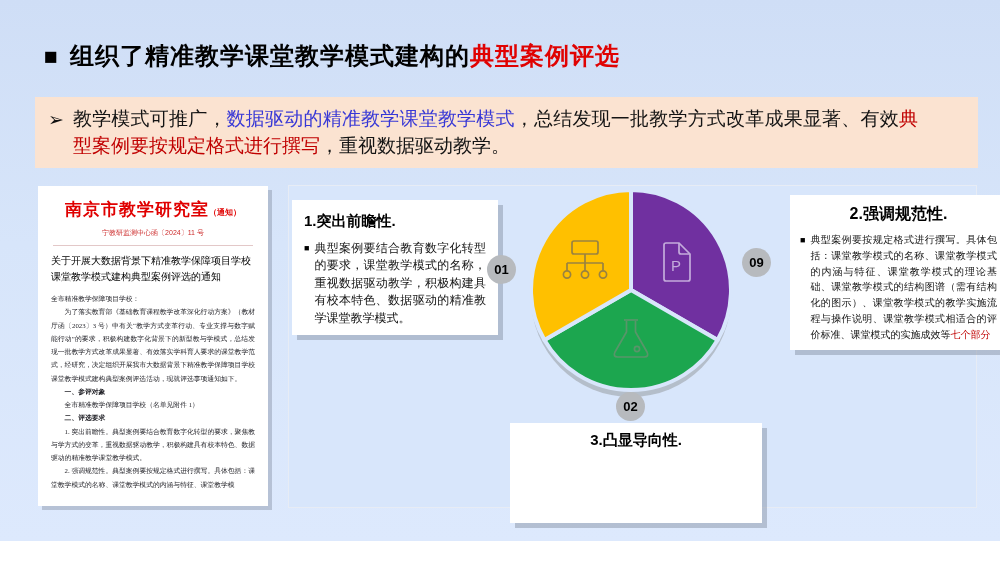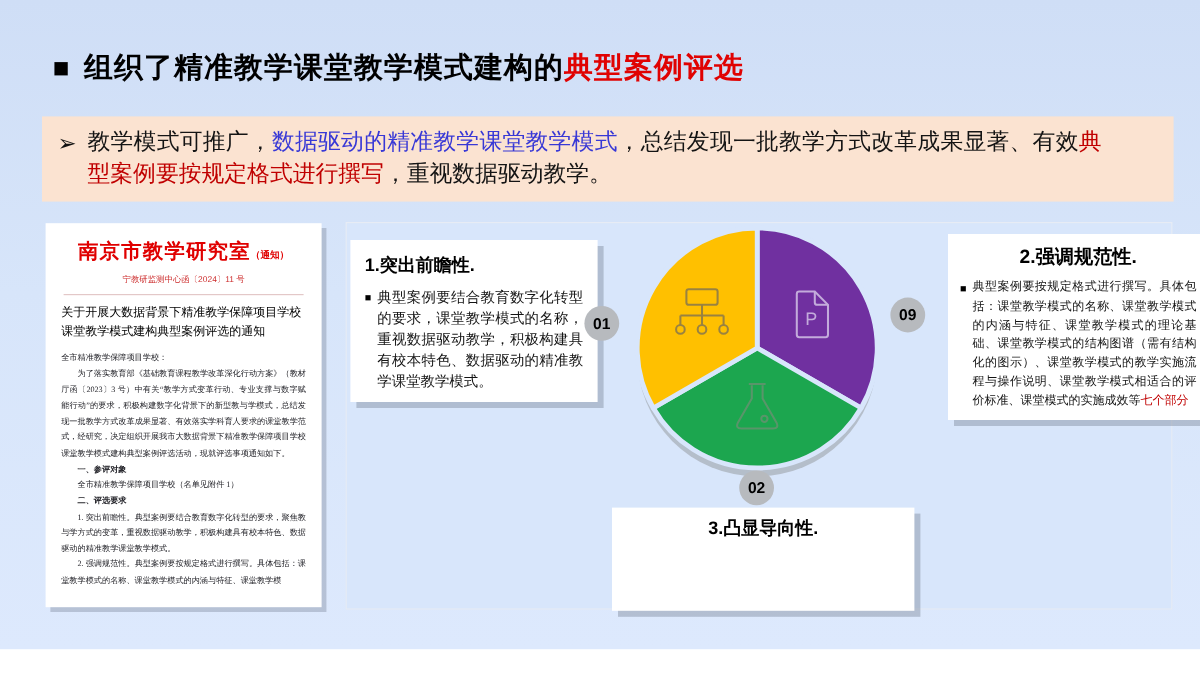--- a/index.html
+++ b/index.html
@@ -60,21 +60,21 @@
   .bullet-glyph { font-size:9px; margin-right:5px; padding-top:3px; color:#000; }
 
   .card1 { left:292px; top:200px; width:206px; height:135px; padding:10px 12px; }
   .card1 .card-title { font-size:15px; margin:2px 0 9px; }
   .card1 .card-body { font-size:12px; line-height:1.45; text-align:justify; }
 
   .card2 { left:790px; top:195px; width:217px; height:155px; padding:9px 10px; }
   .card2 .card-title { font-size:16px; text-align:center; margin-bottom:7px; }
   .card2 .card-body { font-size:10px; line-height:1.58; text-align:justify; }
 
-  .card3 { left:510px; top:423px; width:252px; height:86px; padding:6px 10px; }
+  .card3 { left:510px; top:423px; width:252px; height:100px; padding:6px 10px; }
   .card3 .card-title { font-size:15px; text-align:center; margin:2px 0 4px; }
   .card3 .card-body { font-size:11.5px; line-height:1.42; text-align:justify; }
   .inline-bullet { font-size:9px; vertical-align:1px; }
 </style>
 </head>
 <body>
 
 <div class="stage">
   <div class="slide">
 

